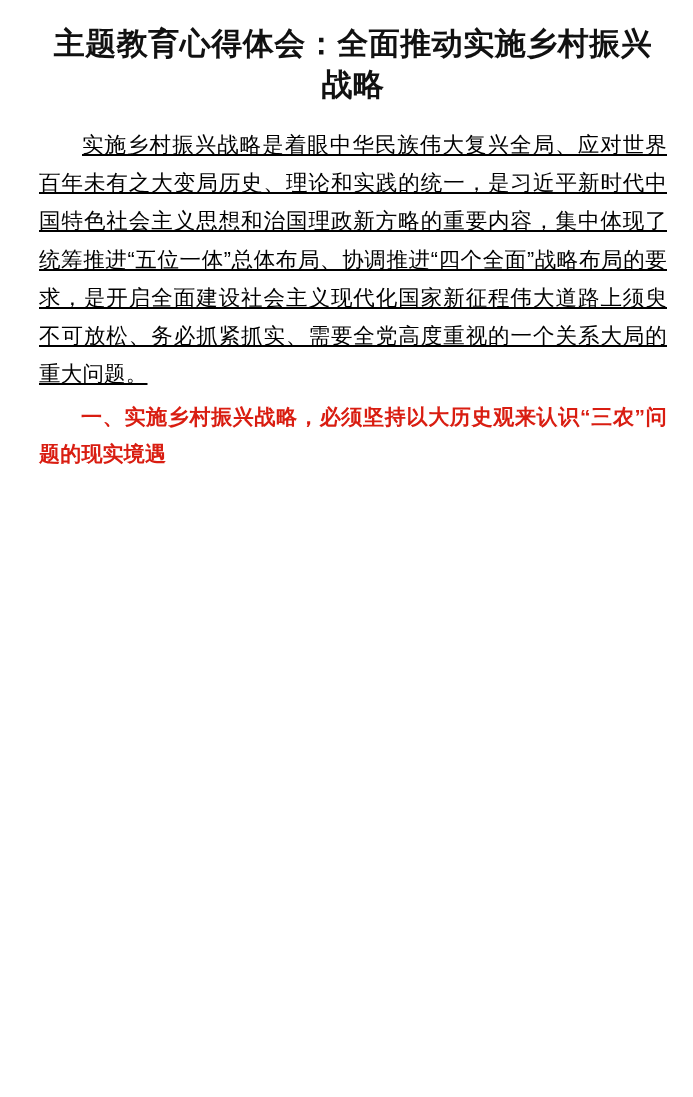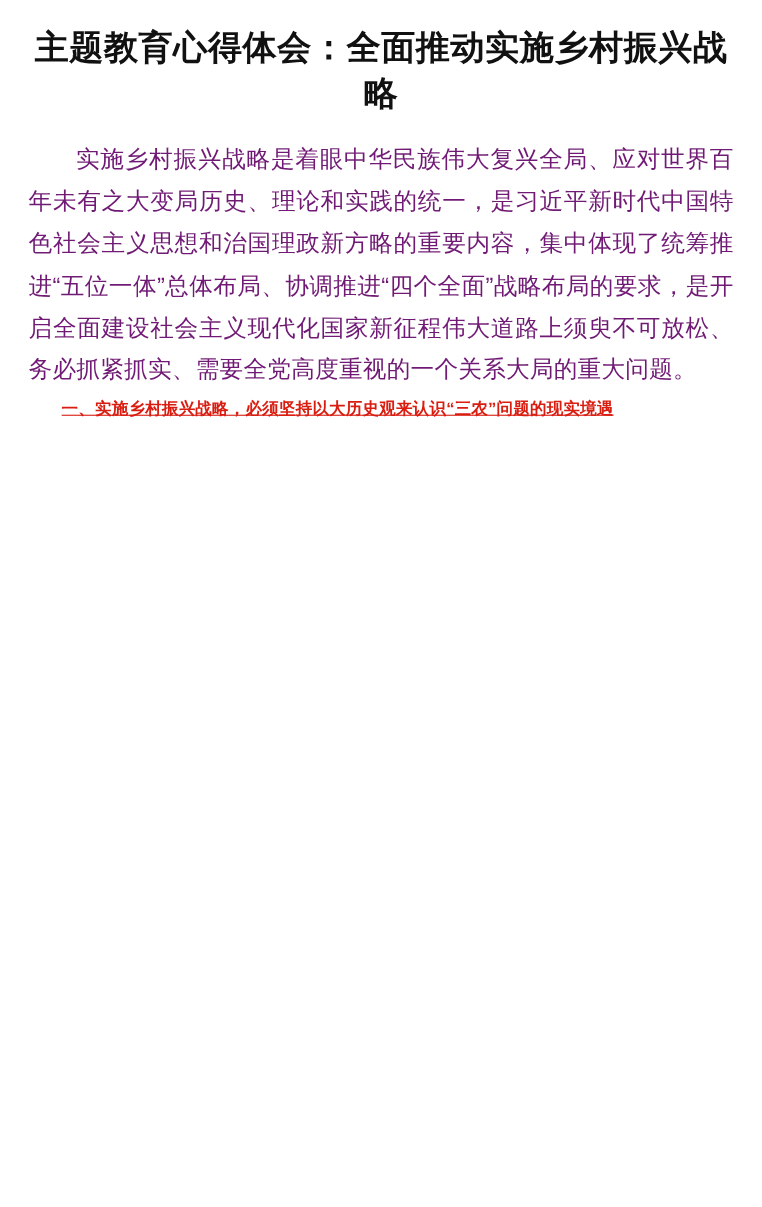--- a/index.html
+++ b/index.html
@@ -11,52 +11,52 @@
     width: 693px;
     height: 1097px;
     font-family: "Liberation Sans", "DejaVu Sans", sans-serif;
     color: #1a1a1a;
     overflow: hidden;
   }
   .page {
     width: 693px;
     height: 1097px;
     box-sizing: border-box;
-    padding: 18px 26px 0 26px;
+    padding: 18px 26px 0 39px;
     position: relative;
   }
   .doc-title {
     font-size: 31px;
     font-weight: bold;
     line-height: 1.32;
     text-align: center;
     color: #111111;
     letter-spacing: 0.5px;
     margin: 6px 0 20px 0;
   }
   .para {
     font-size: 21.5px;
     line-height: 1.78;
     text-align: justify;
     text-justify: inter-ideograph;
-    color: #701a75;
+    color: #000000;
     margin: 0 0 4px 0;
     text-indent: 2em;
     letter-spacing: 0.2px;
+    text-decoration: underline;
   }
   .heading-red {
-    font-size: 15px;
+    font-size: 21px;
     line-height: 1.78;
     font-weight: bold;
     color: #d91d11;
     text-indent: 2em;
     text-align: justify;
     margin: 4px 0 4px 0;
     letter-spacing: 0.2px;
-    text-decoration: underline;
   }
   .para-last {
     margin-bottom: 0;
   }
 </style>
 </head>
 <body>
 
 <div class="page">
 

